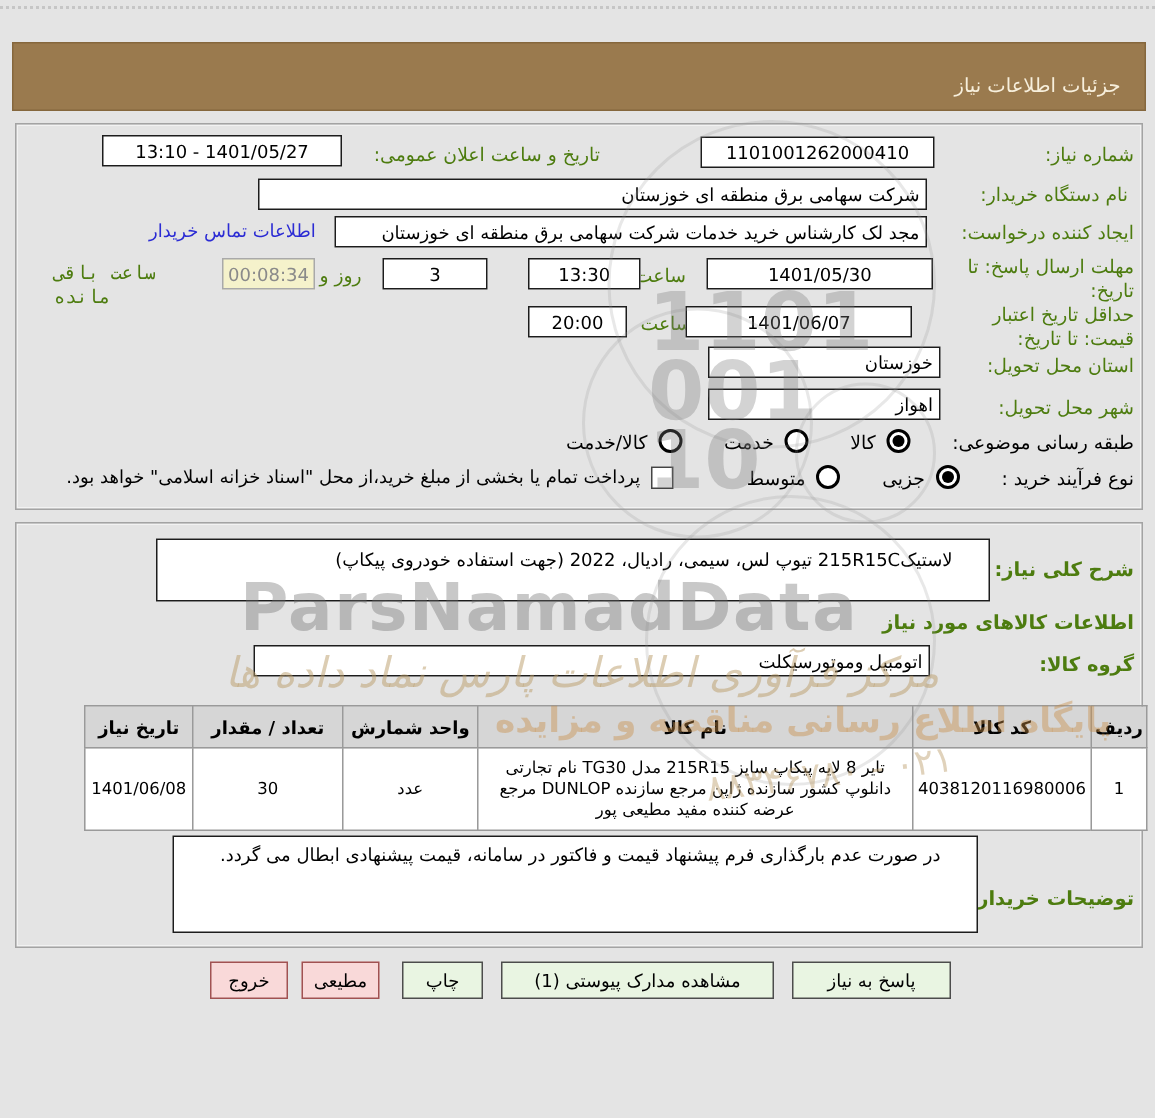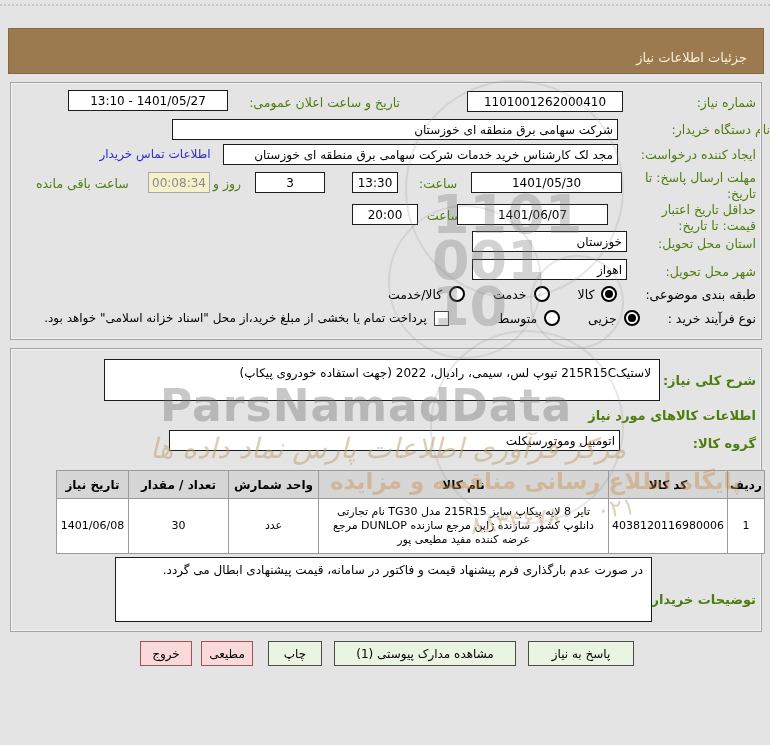--- a/index.html
+++ b/index.html
@@ -33,21 +33,21 @@
     position:absolute;box-sizing:border-box;height:21px;background:#f5f2cb;
     border:1px solid #a9a9a9;color:#8a8a8a;font-size:12px;
     display:flex;align-items:center;justify-content:center;z-index:2;
   }
   .optrow{position:absolute;display:flex;align-items:center;gap:7px;direction:rtl;z-index:2;font-size:12.5px;}
   .radio{width:12px;height:12px;border:2px solid #000;border-radius:50%;background:#fff;display:inline-block;position:relative;flex:0 0 auto;}
   .radio.sel::after{content:"";position:absolute;left:2px;top:2px;width:8px;height:8px;border-radius:50%;background:#000;}
   .chk{width:13px;height:13px;border:1px solid #444;background:#fff;display:inline-block;flex:0 0 auto;}
   .optgap{width:14px;flex:0 0 auto;}
   .bigbox{position:absolute;background:#fff;border:1px solid #1c1c1c;font-size:12px;color:#000;
-    padding:4px 8px;box-sizing:border-box;text-align:right;line-height:1.5;z-index:2;}
+    padding:4px 24px;box-sizing:border-box;text-align:right;line-height:1.5;z-index:2;}
   table.goods{position:absolute;left:56px;top:470px;border-collapse:collapse;table-layout:fixed;z-index:2;direction:rtl;}
   table.goods th{
     background:#d6d6d6;border:1px solid #9a9a9a;font-size:12px;font-weight:bold;
     height:27px;padding:0 2px;color:#000;
   }
   table.goods td{
     background:#ffffff;border:1px solid #9a9a9a;font-size:11px;text-align:center;
     height:52px;padding:1px 3px;color:#000;line-height:1.3;
   }
   .btn{
@@ -75,49 +75,49 @@
   <div class="t">جزئیات اطلاعات نیاز</div>
 </div>
 
 <div class="panel" style="left:10px;top:82px;width:750px;height:256px;"></div>
 
 <div class="lbl" style="right:14px;top:95px;">شماره نیاز:</div>
 <div class="inp center" style="left:467px;top:91px;width:156px;">1101001262000410</div>
 <div class="lbl" style="left:238px;top:95px;width:162px;">تاریخ و ساعت اعلان عمومی:</div>
 <div class="inp center" style="left:68px;top:90px;width:160px;">1401/05/27 - 13:10</div>
 
-<div class="lbl" style="right:0;top:122px;">نام دستگاه خریدار:</div>
+<div class="lbl" style="right:18px;top:122px;">نام دستگاه خریدار:</div>
 <div class="inp start" style="left:172px;top:119px;width:446px;">شرکت سهامی برق منطقه ای خوزستان</div>
 
 <div class="lbl" style="right:14px;top:147px;">ایجاد کننده درخواست:</div>
 <div class="inp start" style="left:223px;top:144px;width:395px;">مجد لک کارشناس خرید خدمات شرکت سهامی برق منطقه ای خوزستان</div>
 <div class="link" style="left:96px;top:147px;width:118px;text-align:center;">اطلاعات تماس خریدار</div>
 
 <div class="lbl" style="right:14px;top:170px;width:114px;">مهلت ارسال پاسخ: تا تاریخ:</div>
 <div class="inp center" style="left:471px;top:172px;width:151px;">1401/05/30</div>
 <div class="lbl" style="left:419px;top:176px;width:48px;text-align:left;">ساعت:</div>
-<div class="inp center" style="left:352px;top:172px;width:46px;">13:30</div>
+<div class="inp center" style="left:352px;top:172px;width:75px;">13:30</div>
 <div class="inp center" style="left:255px;top:172px;width:70px;">3</div>
 <div class="lbl" style="left:213px;top:176px;width:40px;text-align:left;">روز و</div>
 <div class="countdown" style="left:148px;top:172px;width:62px;">00:08:34</div>
-<div class="lbl" style="left:36px;top:176px;width:108px;text-align:left;">ساعت باقی مانده</div>
+<div class="lbl" style="left:36px;top:176px;width:108px;text-align:left;font-family:Liberation Mono, monospace;">ساعت باقی مانده</div>
 
 <div class="lbl" style="right:14px;top:202px;width:112px;">حداقل تاریخ اعتبار قیمت: تا تاریخ:</div>
 <div class="inp center" style="left:457px;top:204px;width:151px;">1401/06/07</div>
 <div class="lbl" style="left:421px;top:208px;width:46px;text-align:center;">ساعت</div>
 <div class="inp center" style="left:352px;top:204px;width:66px;">20:00</div>
 
 <div class="lbl" style="right:14px;top:236px;">استان محل تحویل:</div>
 <div class="inp start" style="left:472px;top:231px;width:155px;">خوزستان</div>
 
 <div class="lbl" style="right:14px;top:264px;">شهر محل تحویل:</div>
 <div class="inp start" style="left:472px;top:259px;width:155px;">اهواز</div>
 
 <div class="optrow" style="right:14px;top:286px;">
-  <span>طبقه بندی موضوعی:</span>
+  <span>طبقه رسانی موضوعی:</span>
   <span class="optgap"></span>
   <span class="radio sel"></span>
   <span>کالا</span>
   <span class="optgap"></span>
   <span class="radio"></span>
   <span>خدمت</span>
   <span class="optgap"></span>
   <span class="radio"></span>
   <span>کالا/خدمت</span>
 </div>

